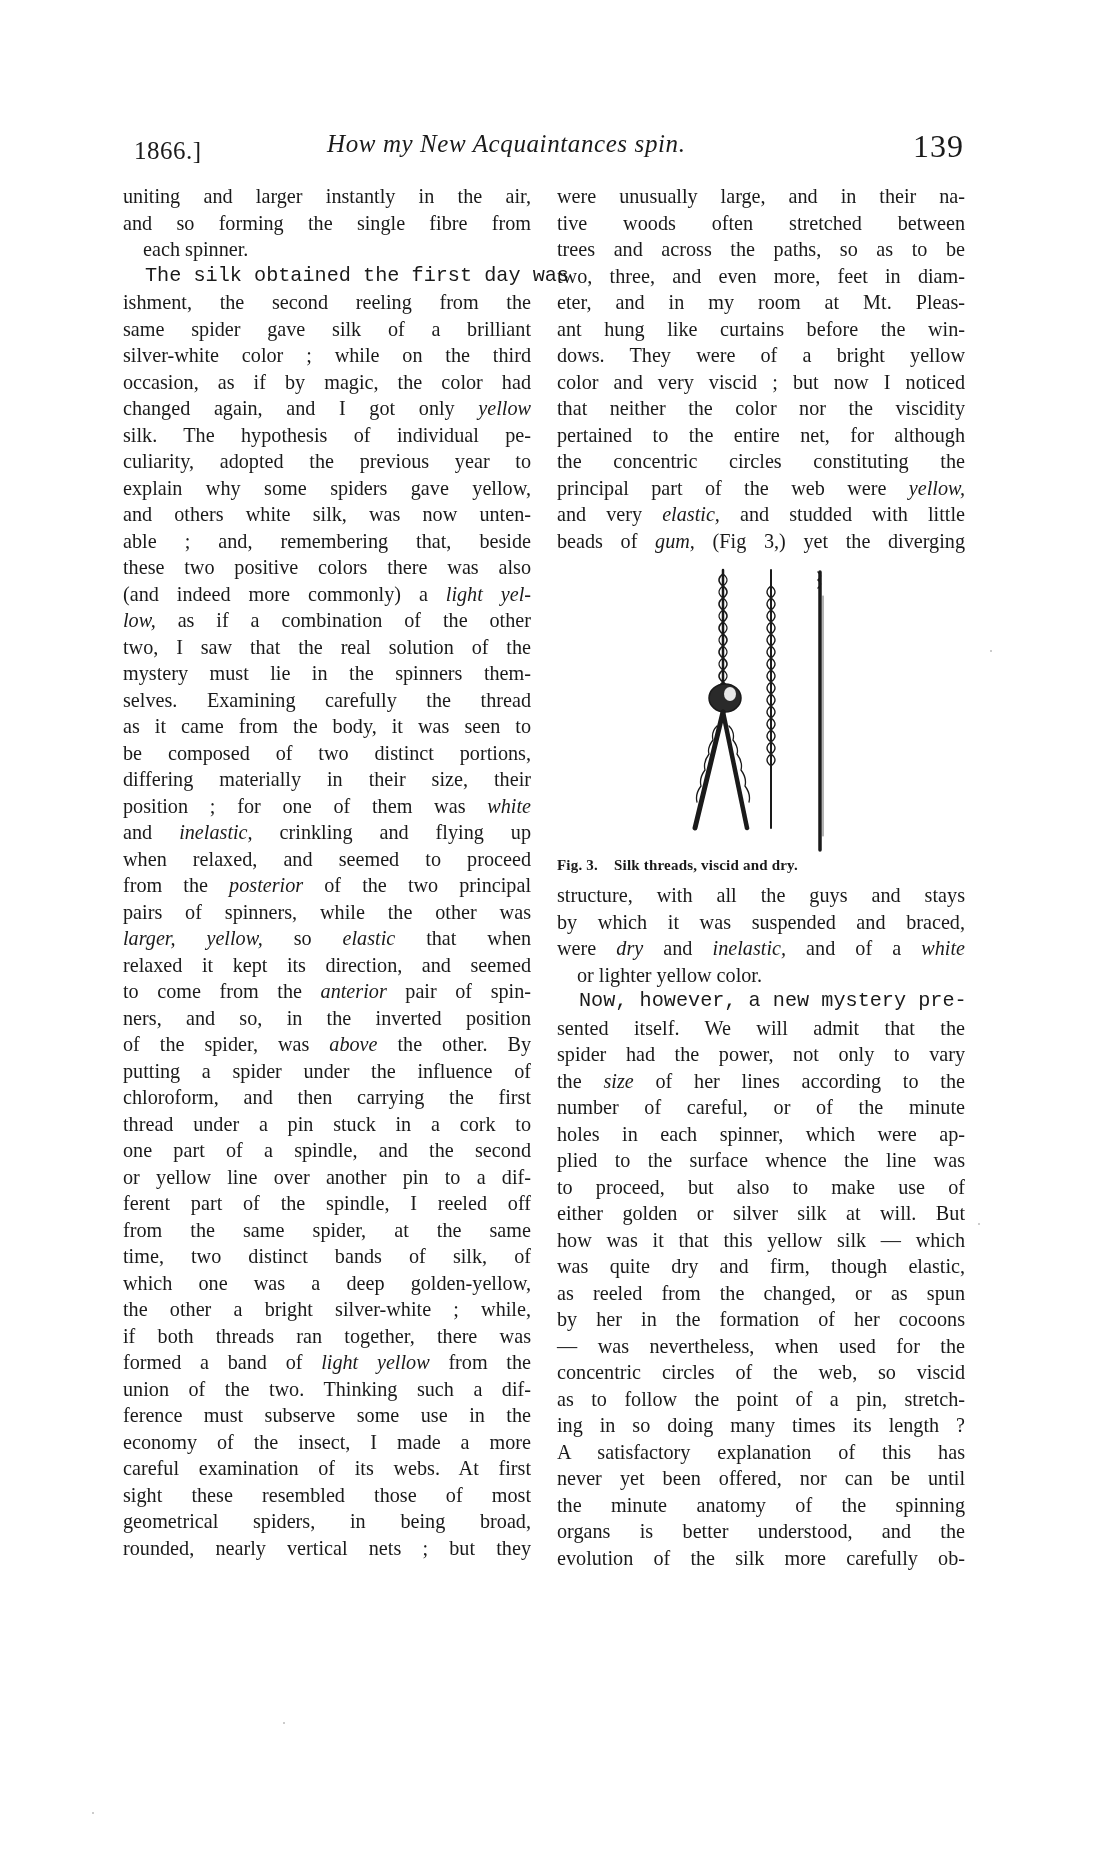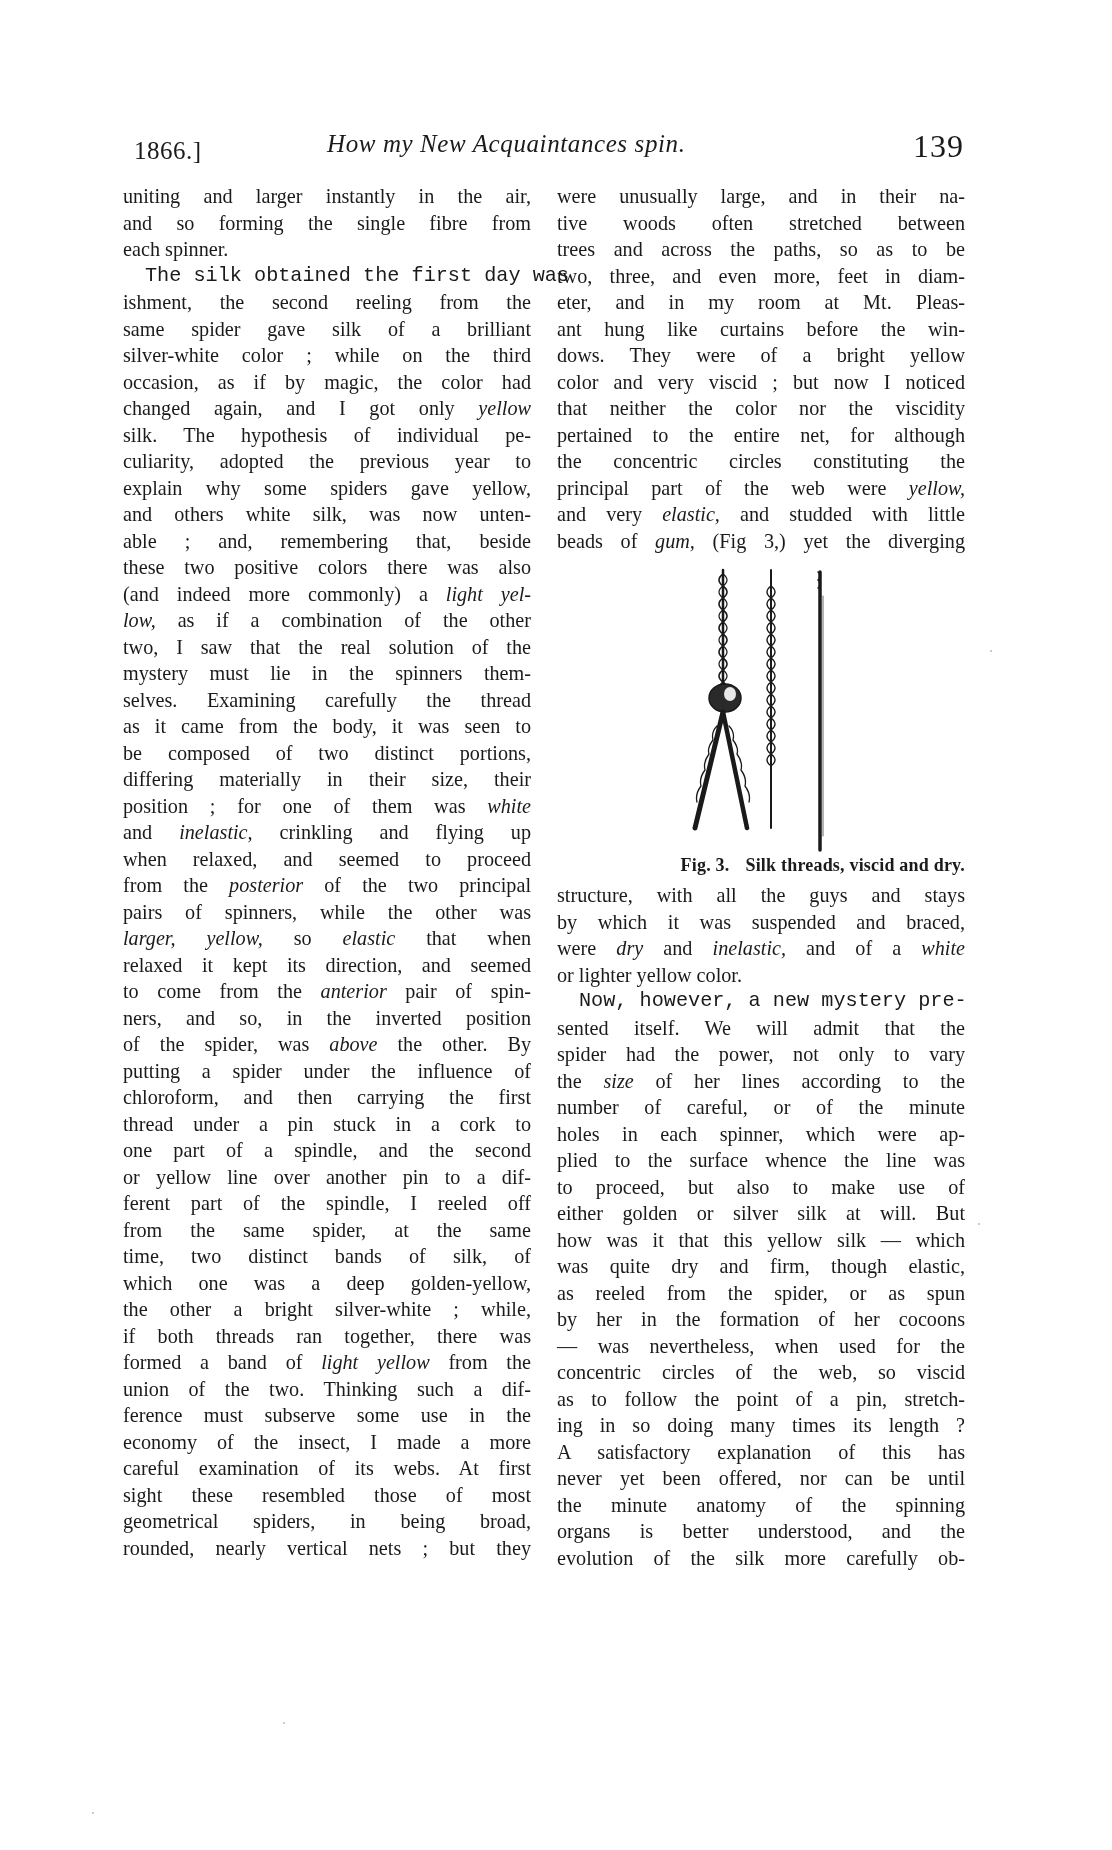--- a/index.html
+++ b/index.html
@@ -8,28 +8,28 @@
   .running-head { position: absolute; top: 128px; left: 122px; width: 842px; height: 32px;
                   font-size: 25px; line-height: 32px; }
   .rh-year { position: absolute; left: 12px; top: 0; letter-spacing: 0.5px; margin-top: 7px; }
   .rh-title { position: absolute; left: 205px; top: 0; font-style: italic; letter-spacing: 0.6px; }
   .rh-page { position: absolute; right: 0; top: 2px; font-size: 32px; letter-spacing: 1px; }
 
   .col { position: absolute; top: 183px; width: 408px; font-size: 20.2px; line-height: 26.5px; }
   .col-left { left: 123px; }
   .col-right { left: 557px; }
   .line { display: block; white-space: nowrap; text-align: justify; text-align-last: justify; height: 26.5px; overflow: visible; }
-  .line.last { text-align-last: left; }
+  .line.last { text-align-last: left; margin-left: 20px; }
   .line.indent { padding-left: 22px; font-family: Liberation Mono, monospace; }
   .line i { font-style: italic; }
 
   .figure { position: relative; height: 322px; margin-top: 6px; }
   .fig-art { position: absolute; left: 130px; top: 6px; width: 160px; height: 290px; }
-  .fig-caption { position: absolute; left: 0; right: 0; top: 292px; text-align: right;
-                 font-size: 18px; font-weight: bold; letter-spacing: 0.2px; }
+  .fig-caption { position: absolute; left: 0; right: 0; top: 292px; text-align: left;
+                 font-size: 15px; font-weight: bold; letter-spacing: 0.2px; }
   .fig-caption .fig-num { margin-right: 16px; }
   .fleck { position: absolute; width: 2px; height: 2px; background: #bbb; border-radius: 1px; }
 </style>
 </head>
 <body>
 
 <div class="running-head">
   <span class="rh-year">1866.]</span>
   <span class="rh-title">How my New Acquaintances spin.</span>
   <span class="rh-page">139</span>
@@ -142,21 +142,21 @@
   <span class="line">sented itself. We will admit that the</span>
   <span class="line">spider had the power, not only to vary</span>
   <span class="line"><span>the</span> <i>size</i> <span>of her lines according to the</span></span>
   <span class="line">number of careful, or of the minute</span>
   <span class="line">holes in each spinner, which were ap-</span>
   <span class="line">plied to the surface whence the line was</span>
   <span class="line">to proceed, but also to make use of</span>
   <span class="line">either golden or silver silk at will. But</span>
   <span class="line">how was it that this yellow silk — which</span>
   <span class="line">was quite dry and firm, though elastic,</span>
-  <span class="line">as reeled from the spider, or as spun</span>
+  <span class="line">as reeled from the changed, or as spun</span>
   <span class="line">by her in the formation of her cocoons</span>
   <span class="line">— was nevertheless, when used for the</span>
   <span class="line">concentric circles of the web, so viscid</span>
   <span class="line">as to follow the point of a pin, stretch-</span>
   <span class="line">ing in so doing many times its length ?</span>
   <span class="line">A satisfactory explanation of this has</span>
   <span class="line">never yet been offered, nor can be until</span>
   <span class="line">the minute anatomy of the spinning</span>
   <span class="line">organs is better understood, and the</span>
   <span class="line">evolution of the silk more carefully ob-</span>

